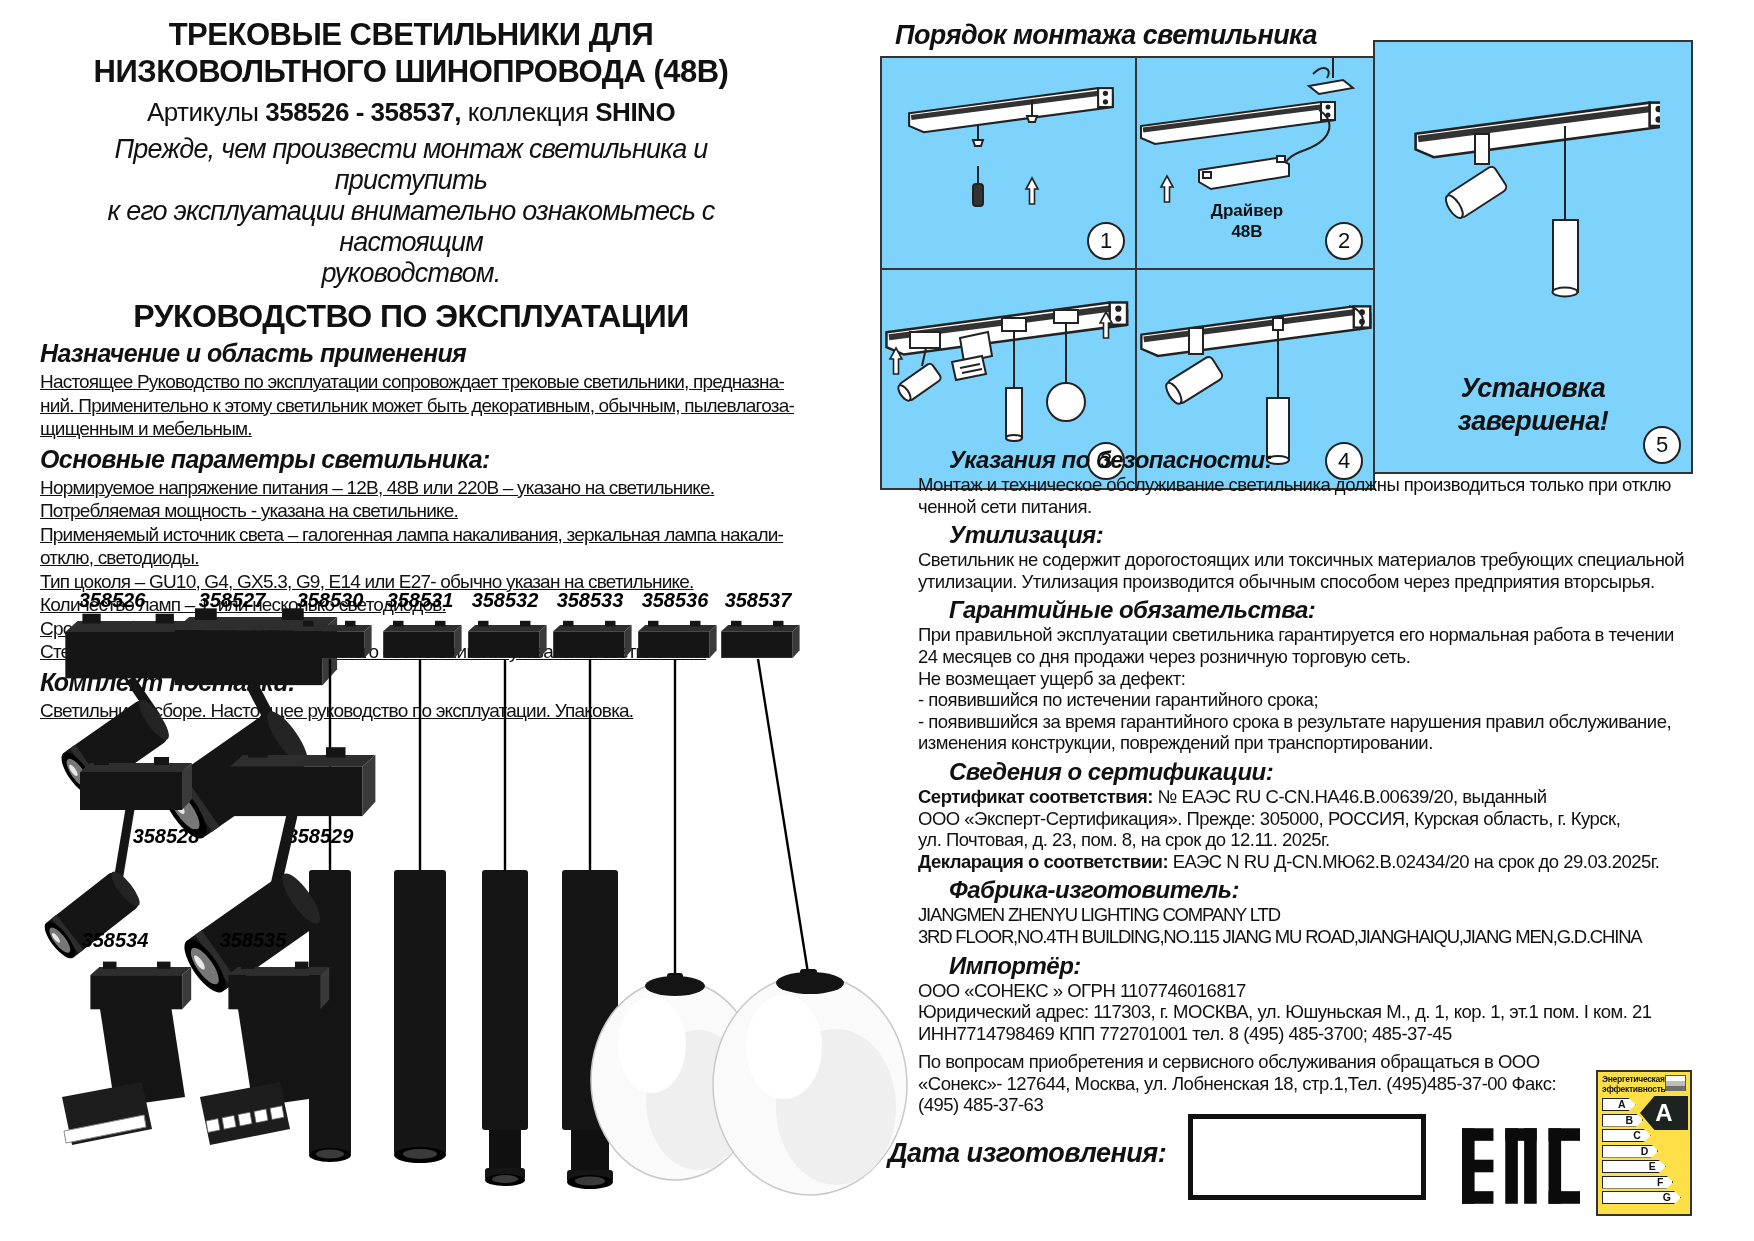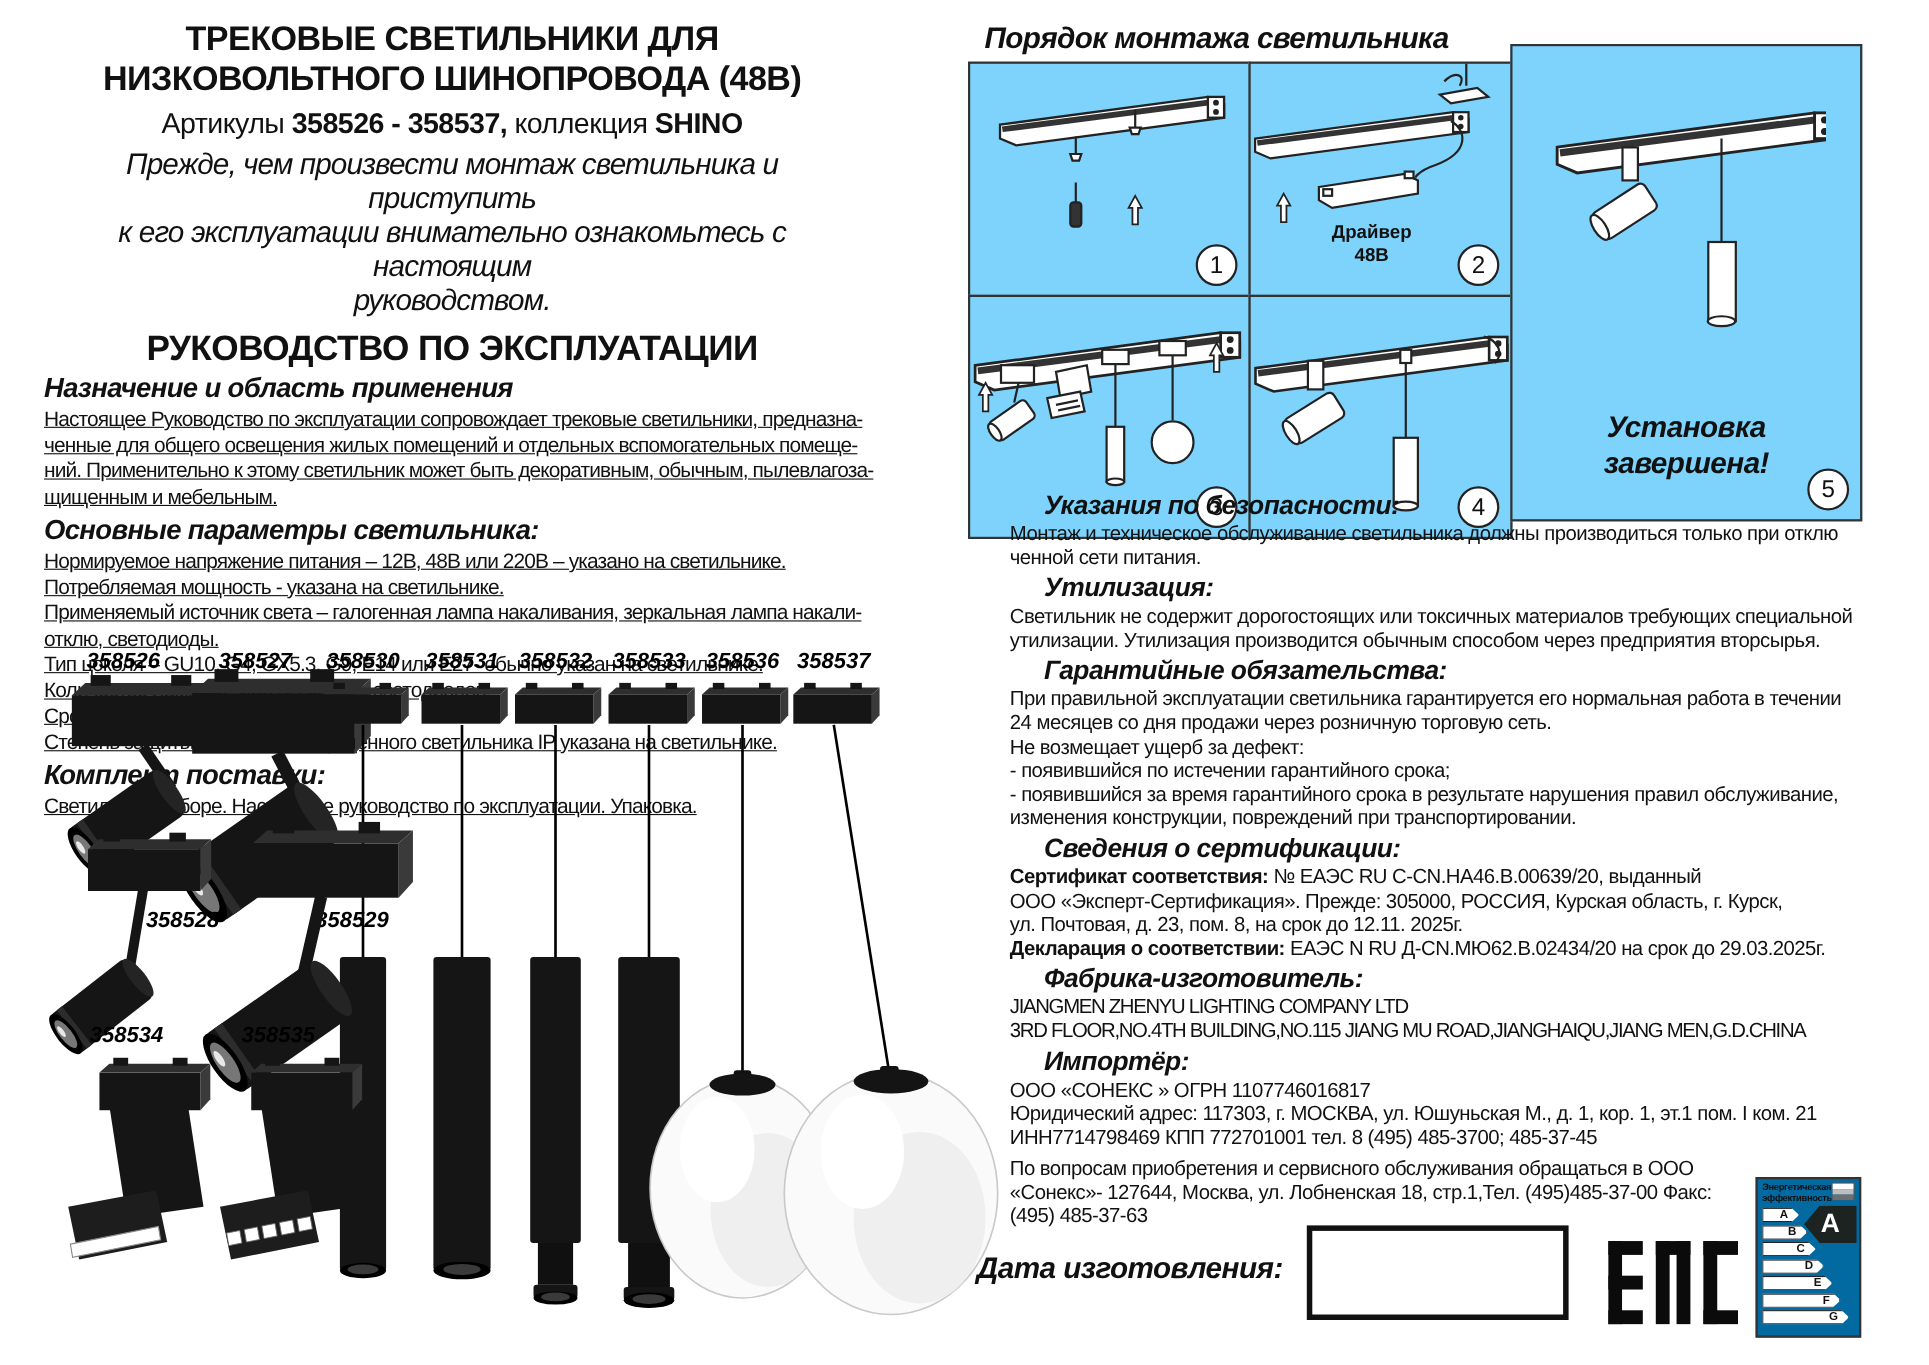--- a/index.html
+++ b/index.html
@@ -36,21 +36,21 @@
   #right-text{position:absolute;left:918px;top:442px;width:620px;}
   .r-h{font-size:24px;font-weight:bold;font-style:italic;letter-spacing:-0.5px;line-height:29px;margin-top:3px;margin-left:31px;}
   .r-line{font-size:18.5px;line-height:21.6px;letter-spacing:-0.5px;white-space:nowrap;}
   .r-line .b{font-weight:bold;}
   .r-line.caps{letter-spacing:-1.2px;}
   .gap{height:7px;}
   
   #date-label{position:absolute;left:888px;top:1138px;font-size:27px;font-style:italic;font-weight:600;letter-spacing:-0.5px;}
   #date-box{position:absolute;left:1188px;top:1114px;width:238px;height:86px;border:5px solid #111;box-sizing:border-box;background:#fff;}
   #eac{position:absolute;left:1462px;top:1116px;}
-  #energy{position:absolute;left:1596px;top:1070px;width:96px;height:146px;border:2px solid #333;box-sizing:border-box;background:#0369a1;padding:3px 4px;}
+  #energy{position:absolute;left:1596px;top:1070px;width:96px;height:146px;border:2px solid #333;box-sizing:border-box;background:#fde047;padding:3px 4px;}
   #energy .e-title{font-size:8.5px;font-weight:bold;line-height:9.5px;letter-spacing:-0.3px;}
   .e-head{display:flex;justify-content:space-between;align-items:flex-start;}
   .e-stripe{width:26px;height:16px;border:1px solid #555;box-sizing:border-box;}
   .e-stripe div{height:5px;}
   .e-rows{position:relative;margin-top:4px;}
   .e-row{height:13px;margin-bottom:2.5px;position:relative;}
   .e-bar{height:100%;background:#fff;border:1.3px solid #222;box-sizing:border-box;
          clip-path:polygon(0 0,calc(100% - 7px) 0,100% 50%,calc(100% - 7px) 100%,0 100%);
          font-size:10.5px;font-weight:bold;text-align:right;line-height:11px;padding-right:9px;}
   .e-big{position:absolute;right:-2px;top:-2px;width:48px;height:34px;background:#1c2321;color:#fff;
@@ -105,21 +105,20 @@
     <div class="subtitle"><span>Артикулы </span><span class="b">358526 - 358537,</span><span> коллекция </span><span class="b">SHINO</span></div>
     <div class="notice">
       <div>Прежде, чем произвести монтаж светильника и приступить</div>
       <div>к его эксплуатации внимательно ознакомьтесь с настоящим</div>
       <div>руководством.</div>
     </div>
     <div class="manual-title">РУКОВОДСТВО ПО ЭКСПЛУАТАЦИИ</div>
 
     <div class="sec-h">Назначение и область применения</div>
     <div class="body-line">Настоящее Руководство по эксплуатации сопровождает трековые светильники, предназна-</div>
-    <div class="body-line">ченные для общего освещения жилых помещений и отдельных вспомогательных помеще-</div>
     <div class="body-line">ний. Применительно к этому светильник может быть декоративным, обычным, пылевлагоза-</div>
     <div class="body-line">щищенным и мебельным.</div>
 
     <div class="sec-h">Основные параметры светильника:</div>
     <div class="body-line">Нормируемое напряжение питания – 12В, 48В или 220В – указано на светильнике.</div>
     <div class="body-line">Потребляемая мощность - указана на светильнике.</div>
     <div class="body-line">Применяемый источник света – галогенная лампа накаливания, зеркальная лампа накали-</div>
     <div class="body-line">отклю, светодиоды.</div>
     <div class="body-line">Тип цоколя – GU10, G4, GX5.3, G9, Е14 или Е27- обычно указан на светильнике.</div>
     <div class="body-line">Количество ламп – 1, или несколько светодиодов.</div>

